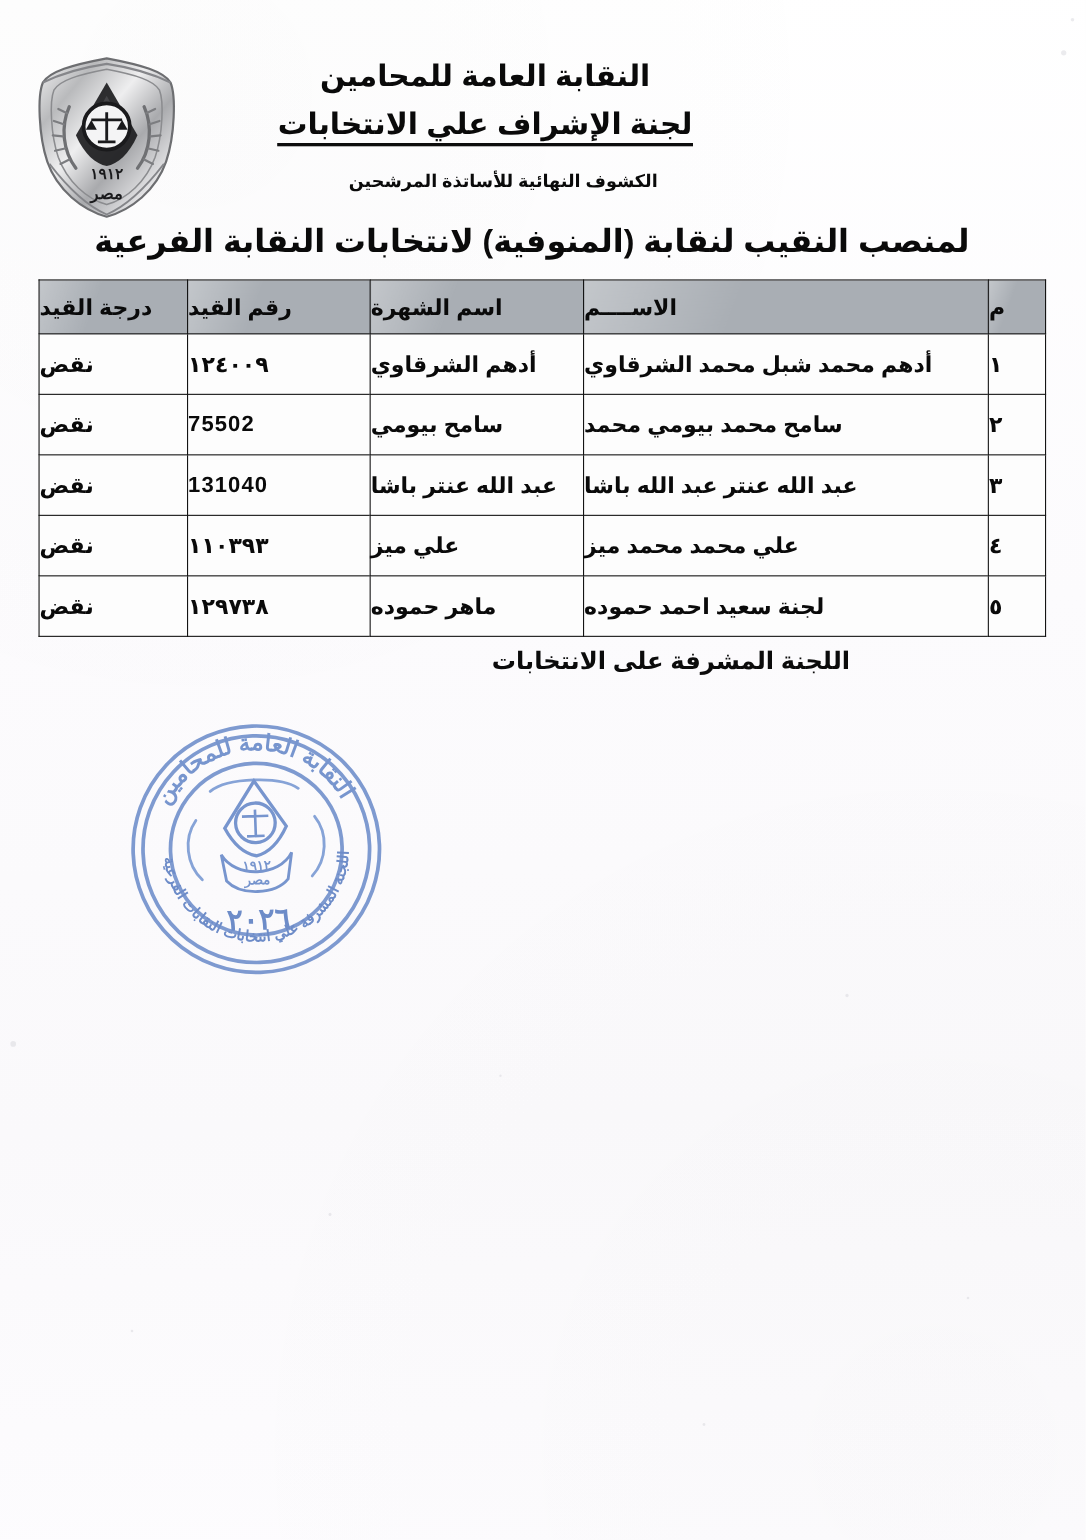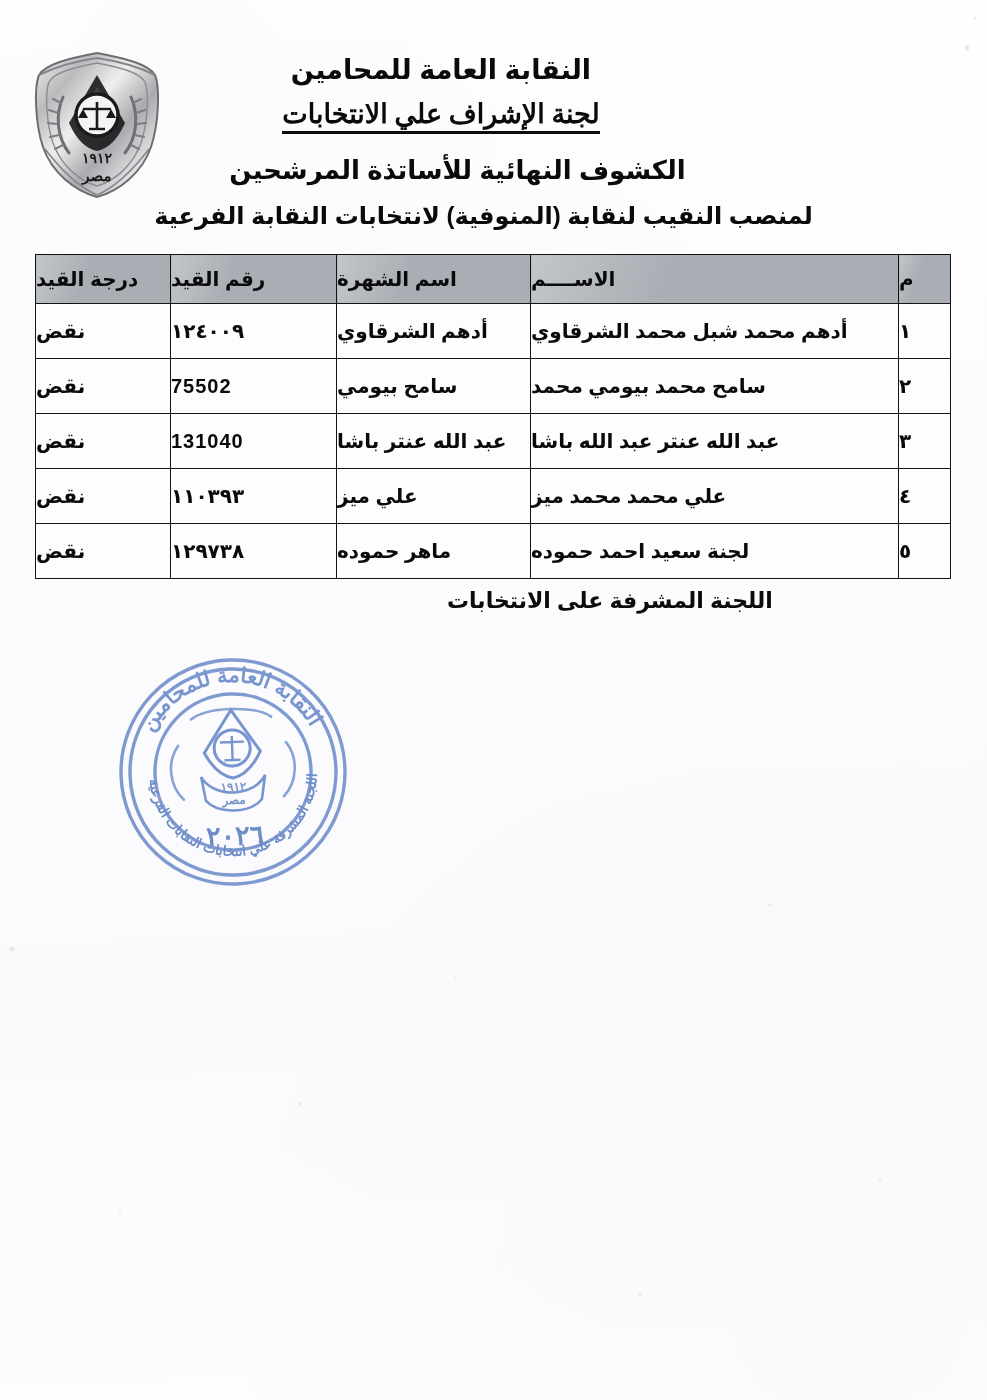--- a/index.html
+++ b/index.html
@@ -58,34 +58,33 @@
   }
   #line1 {
     top: 54px; left: 0; right: 0;
     font-size: 27px;
     padding-right: 105px;
   }
   #line2 {
     top: 98px; left: 0; right: 0;
     font-size: 27px;
     padding-right: 105px;
-    font-family: Liberation Serif, serif;
   }
   #line2 span.u {
     border-bottom: 3px solid #0d0d0d;
     padding-bottom: 2px;
   }
   #line3 {
     top: 155px; left: 0; right: 0;
-    font-size: 26px;
+    font-size: 16px;
     padding-right: 72px;
   }
   #line4 {
     top: 202px; left: 0; right: 0;
-    font-size: 24px;
+    font-size: 29px;
     padding-right: 20px;
   }
 
   
   #roster {
     position: absolute;
     top: 254px;
     right: 36px;
     width: 915px;
     border-collapse: collapse;

